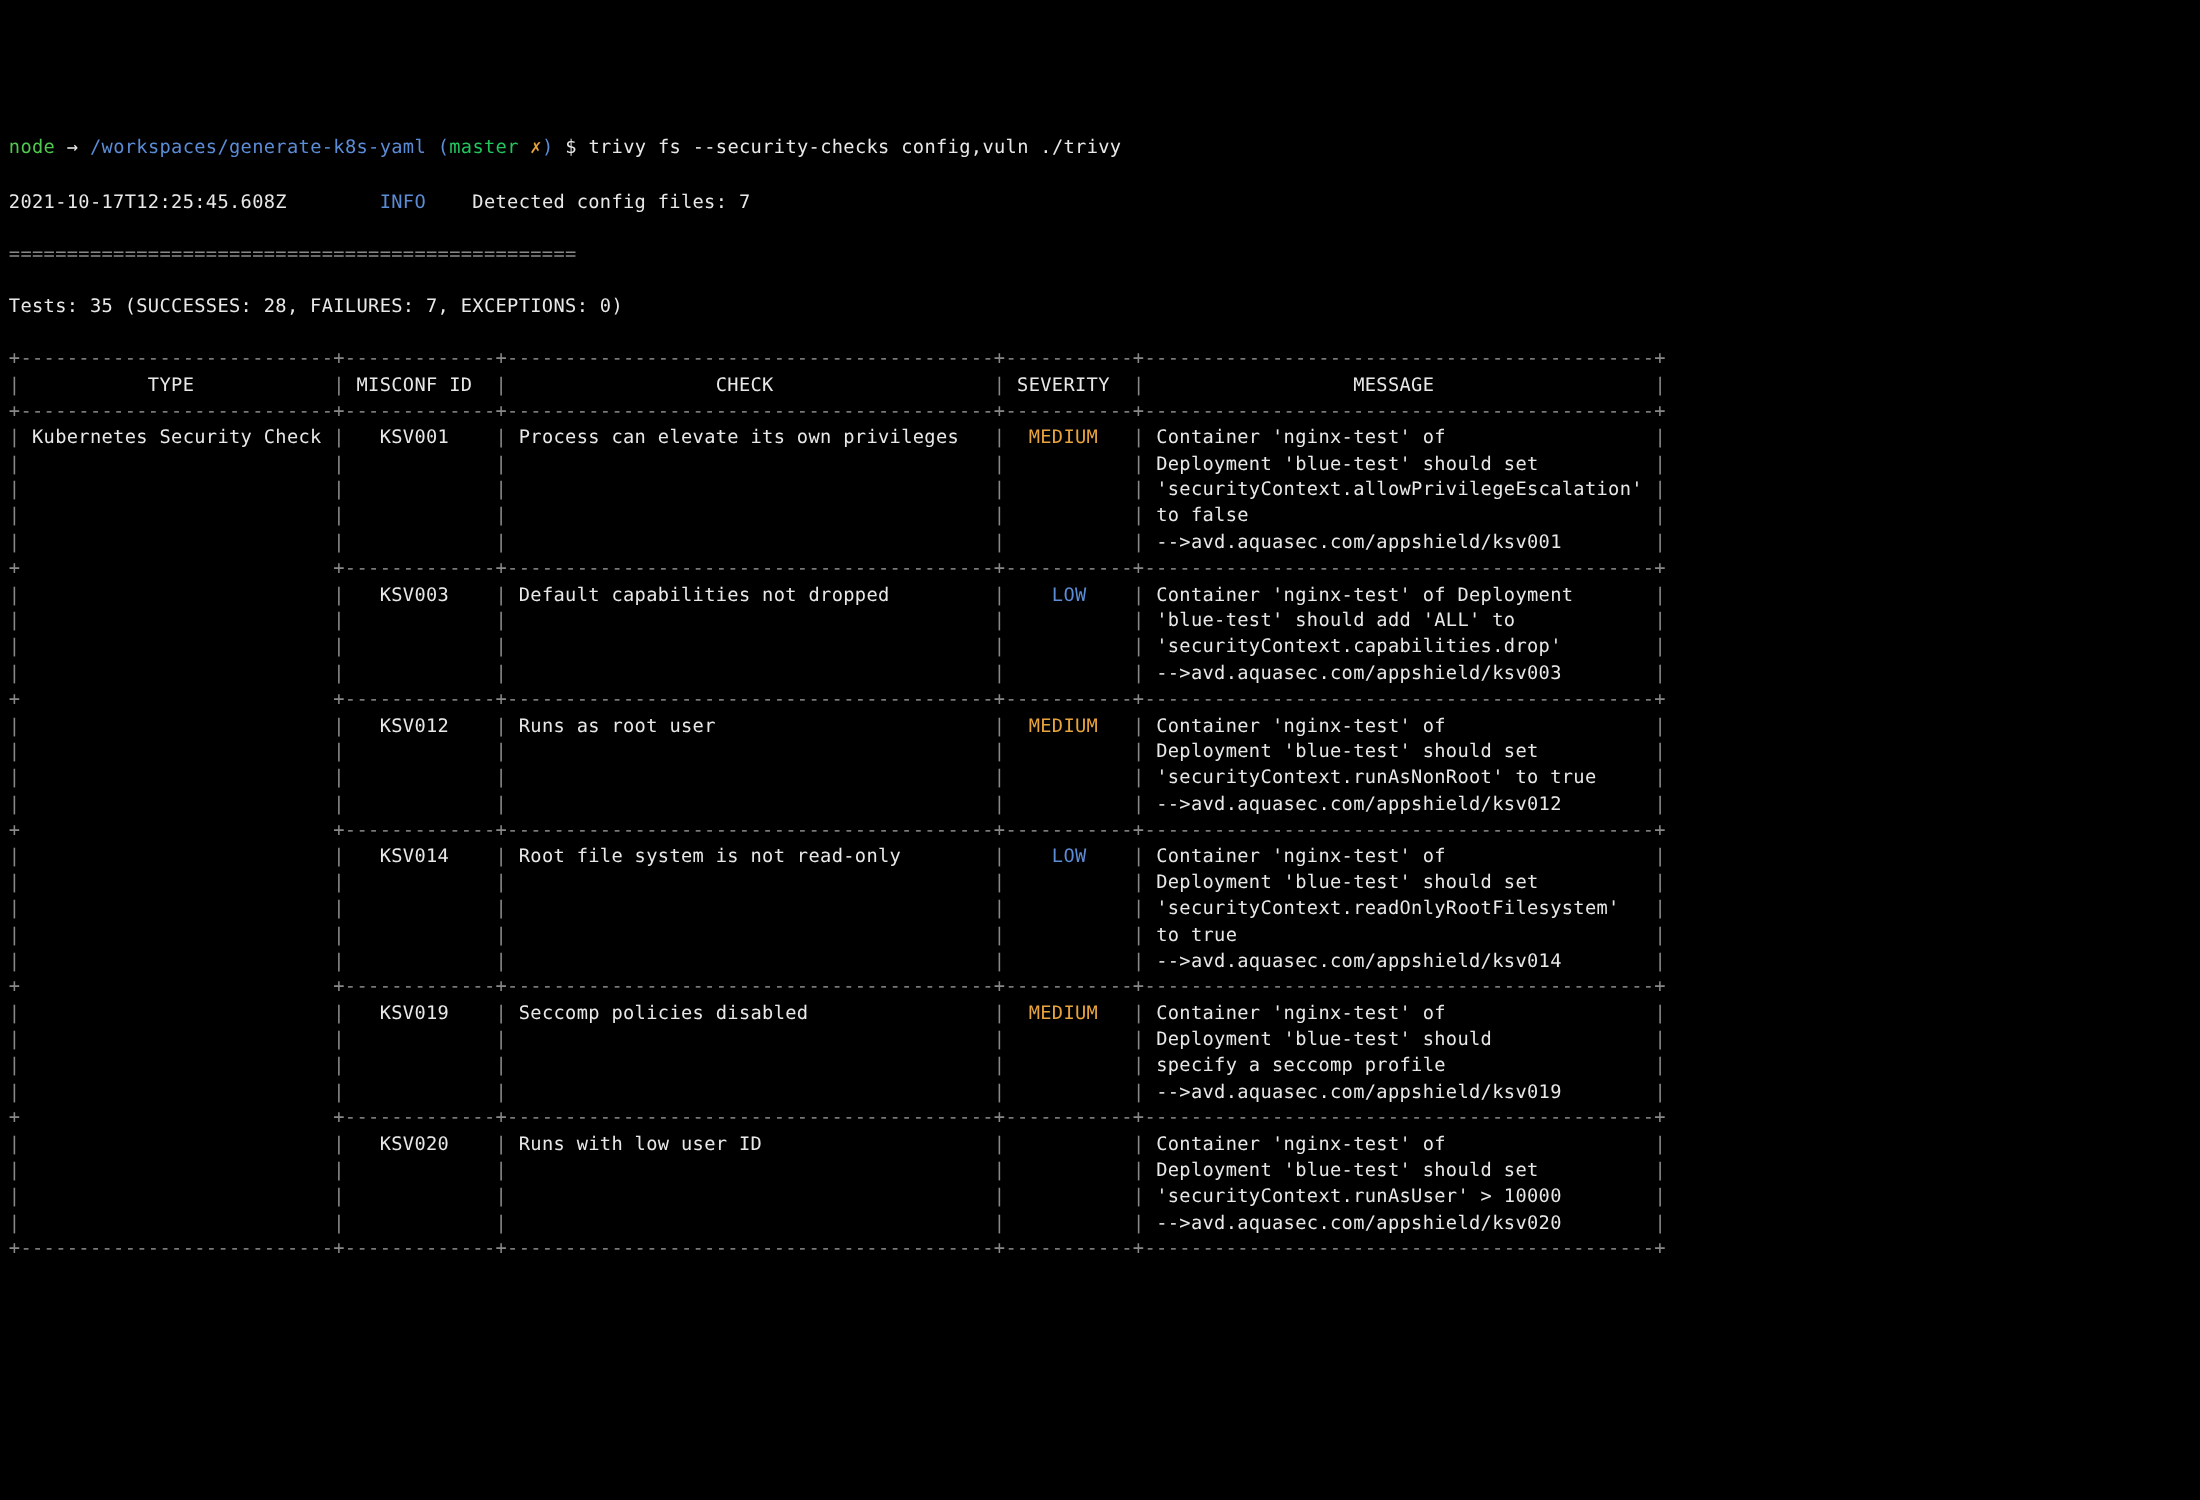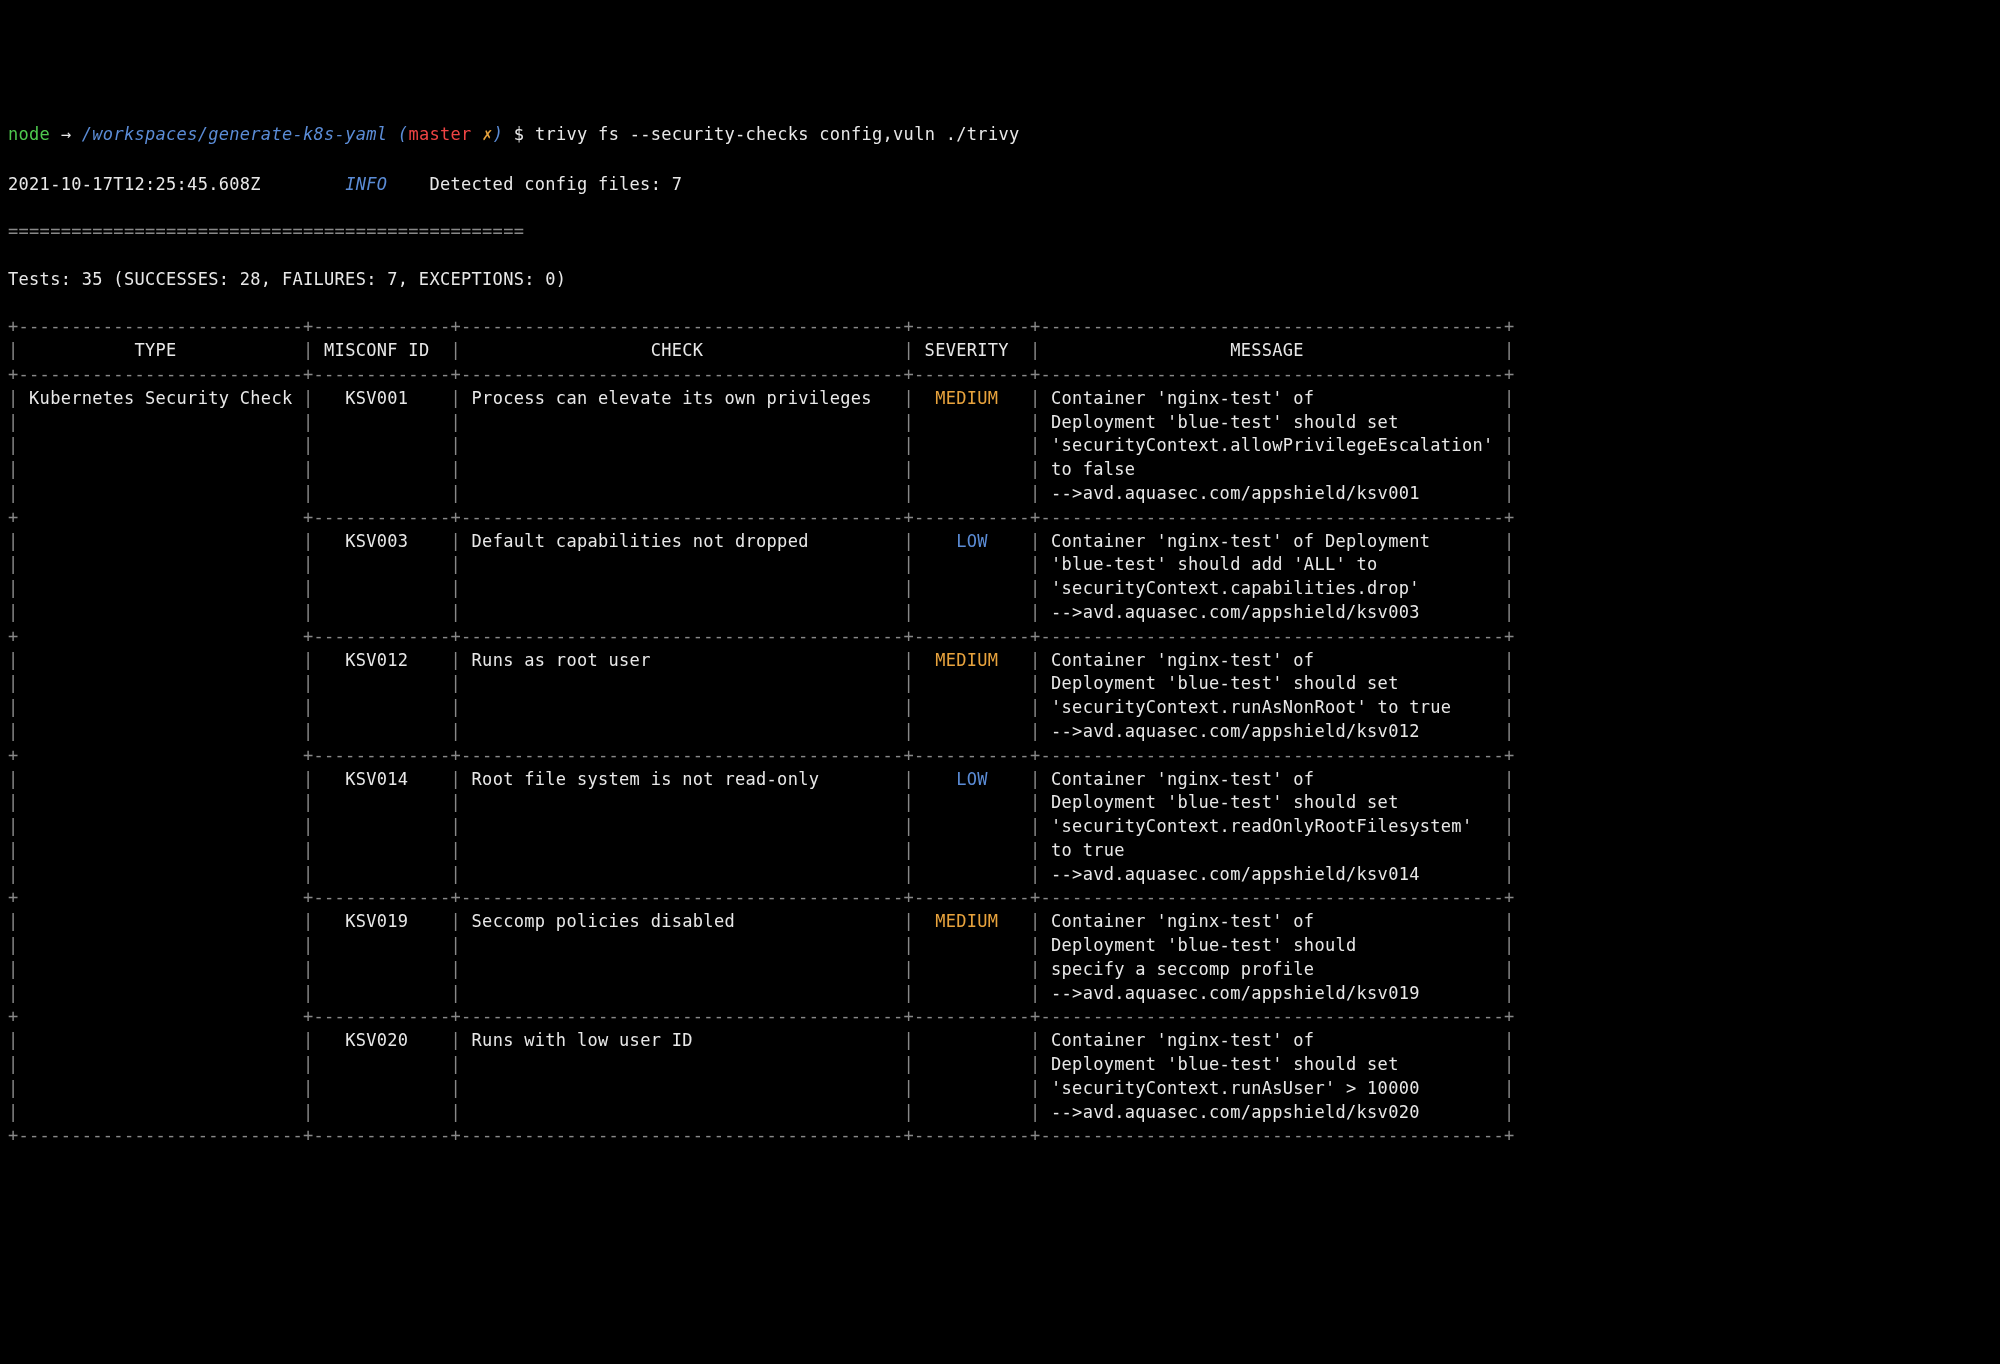--- a/index.html
+++ b/index.html
@@ -8,22 +8,22 @@
       color: #e8e8e8;
       font-family: 'Menlo', 'Monaco', 'Consolas', monospace;
       font-size: 17px;
       line-height: 1.4;
       padding: 4px 8px;
       white-space: pre;
       letter-spacing: 0.3px;
     }
     .prompt-line { margin-bottom: 2px; }
     .green { color: #4ec94e; }
-    .blue { color: #5b8cd6; font-style: italic; }
-    .red { color: #ef4444; }
+    .blue { color: #5b8cd6; }
+    .red { color: #22c55e; }
     .orange { color: #e8a33d; }
     .white { color: #e8e8e8; }
     .info-line { }
     .header { margin-top: 16px; }
     .divider { color: #888; }
     .table-line { }
     .sev-medium { color: #e8a33d; }
     .sev-low { color: #5b8cd6; margin-top: 28px; }
     .pipe { color: #888; }
   </style>

